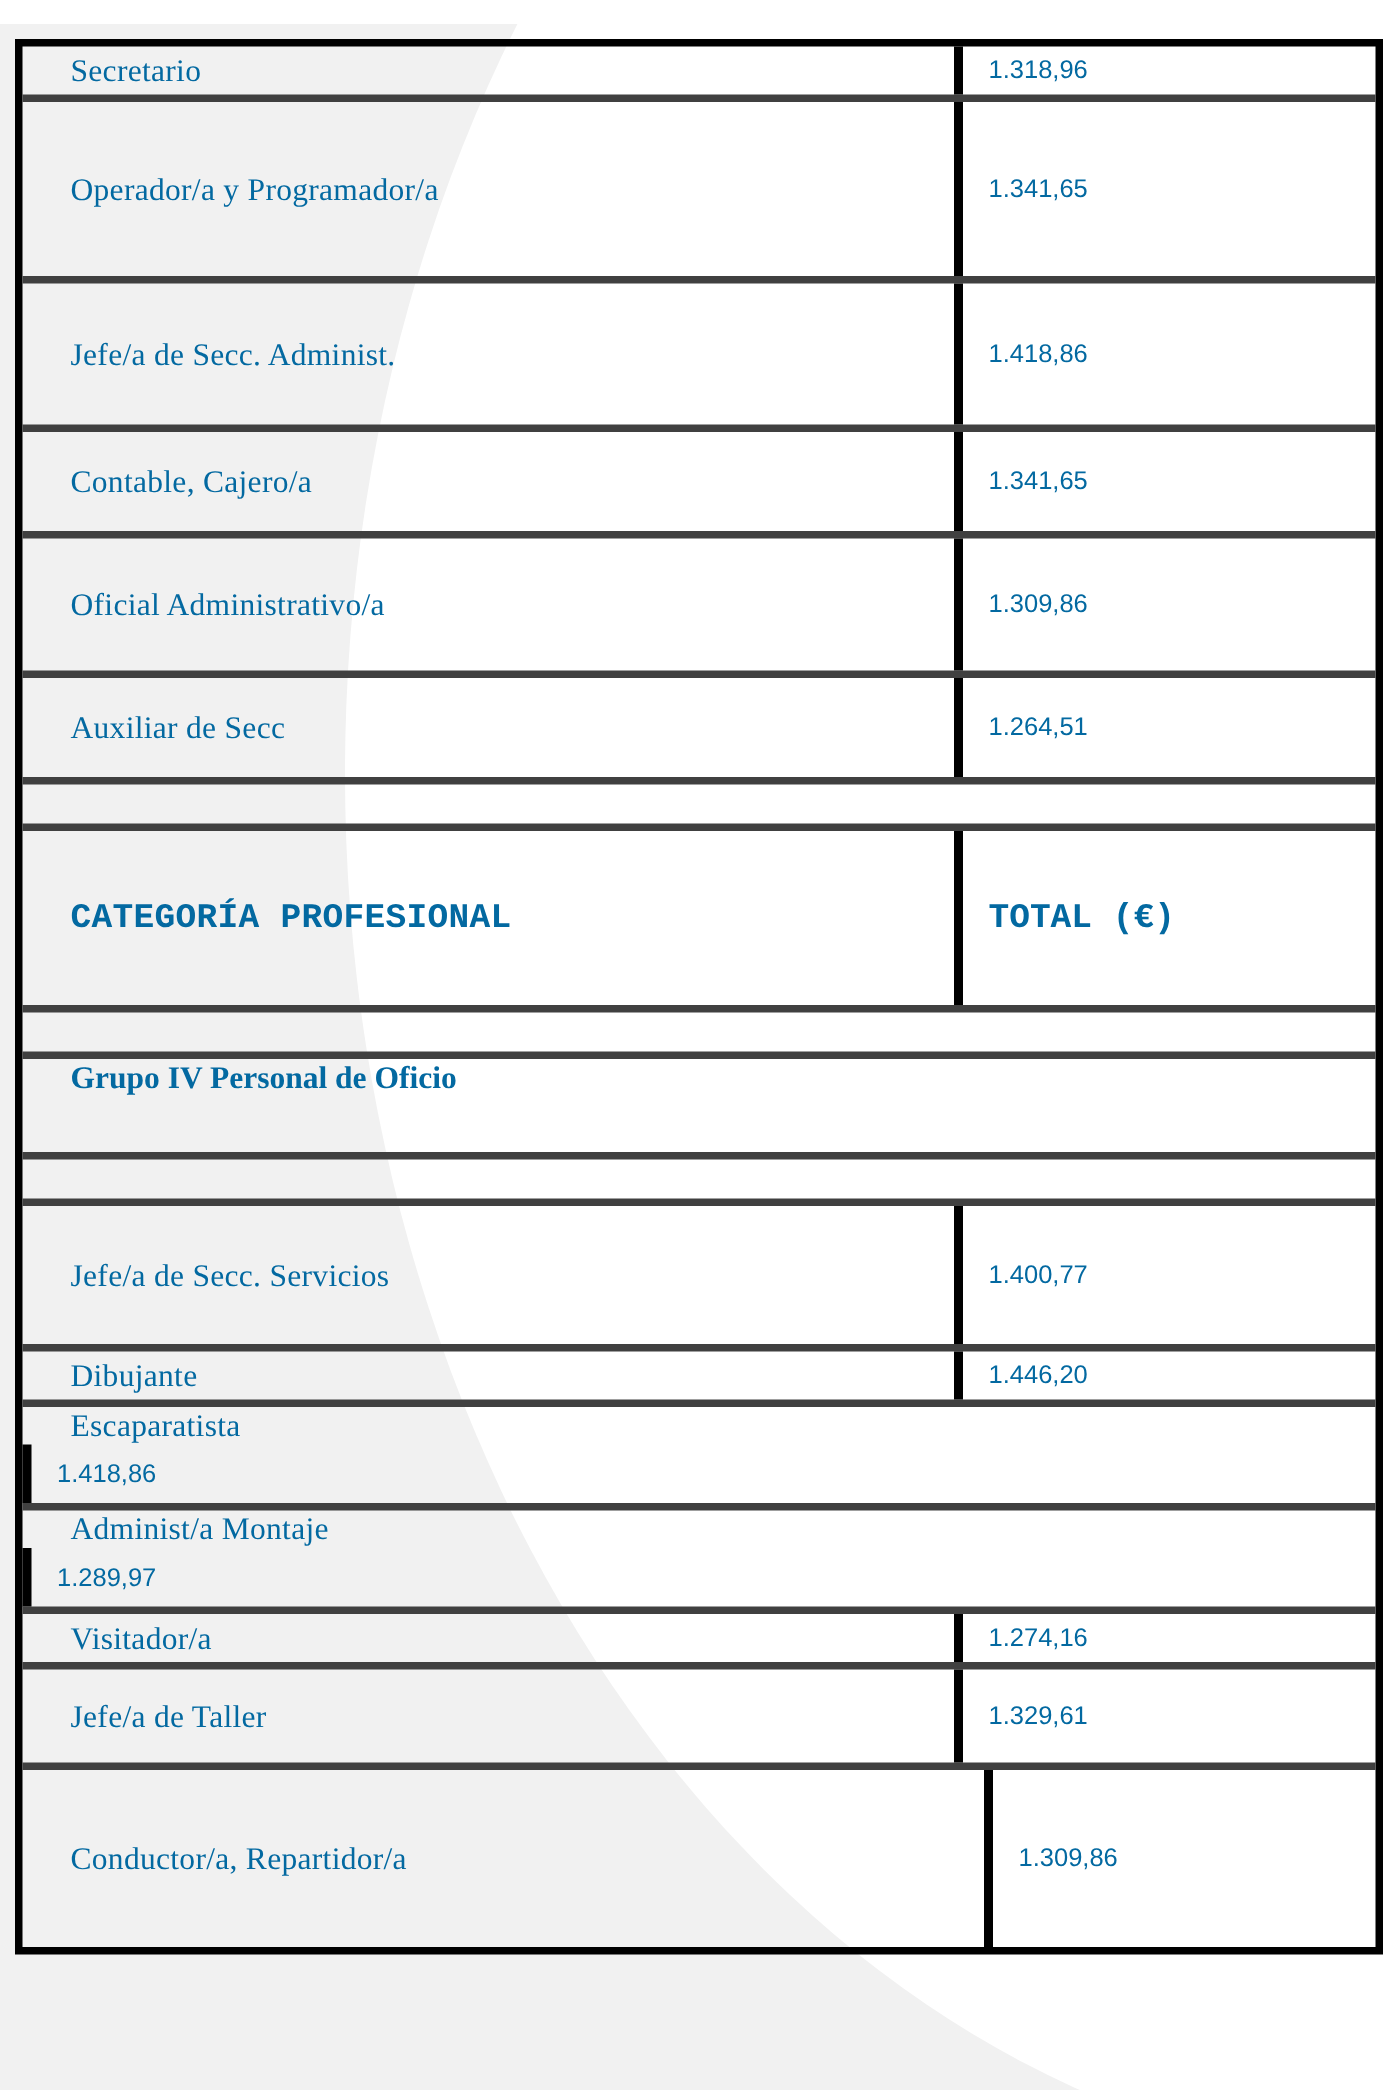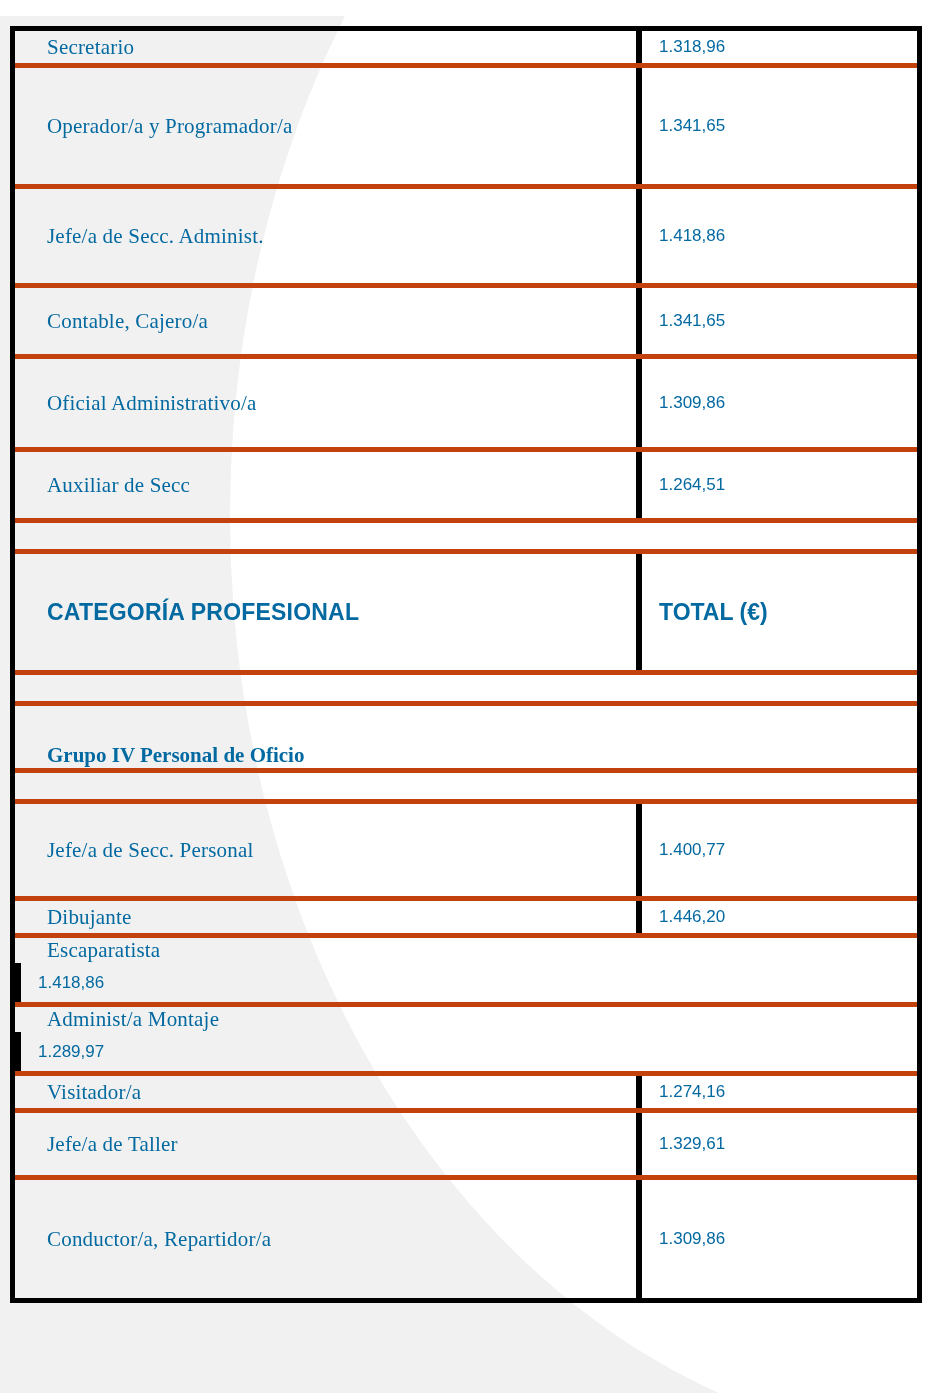--- a/index.html
+++ b/index.html
@@ -33,21 +33,21 @@
     width: 912px;
     box-sizing: border-box;
     border: 5px solid #000;
   }
   .row {
     display: flex;
     align-items: stretch;
     background: transparent;
   }
   .row + .row {
-    border-top: 5px solid #c2410c;
+    border-top: 5px solid #404040;
   }
   .cell-name {
     width: 621px;
     box-sizing: border-box;
     padding-left: 32px;
     padding-right: 8px;
     display: flex;
     align-items: center;
     font-size: 21px;
     letter-spacing: 0.2px;
@@ -60,46 +60,46 @@
     display: flex;
     align-items: center;
     font-family: "Liberation Sans", sans-serif;
     font-size: 17px;
   }
   .cell-full {
     width: 100%;
     box-sizing: border-box;
     padding-left: 32px;
     display: flex;
-    align-items: flex-end;
+    align-items: flex-start;
     font-size: 21px;
   }
   .spacer-row .cell-full { padding: 0; }
 
   .header-row .cell-name,
   .header-row .cell-value {
-    font-family: Liberation Sans, sans-serif;
+    font-family: Liberation Mono, monospace;
     font-weight: bold;
     font-size: 23px;
   }
   .group-row .cell-full {
     font-weight: bold;
     font-size: 21px;
   }
 
   
   .h32  { height: 32px; }
   .h116 { height: 116px; }
   .h94  { height: 94px; text-align: right; }
   .h92  { height: 92px; }
   .h88  { height: 88px; }
   .h66  { height: 66px; }
   .h64  { height: 64px; flex-direction: column; }
   .h62  { height: 62px; }
-  .h118 { height: 118px; }
+  .h118 { height: 118px; gap: 20px; }
   .h26  { height: 26px; }
 </style>
 </head>
 <body>
 
 <div class="page">
   <div class="bg-ellipse"></div>
 
   <div class="salary-table">
 
@@ -174,21 +174,21 @@
           <span>Grupo IV Personal de Oficio</span>
         </div>
     </div>
 
     <div class="row spacer-row h26">
       <div class="cell-full"></div>
     </div>
 
     <div class="row h92">
       <div class="cell-name">
-          <span>Jefe/a de Secc. Personal</span>
+          <span>Jefe/a de Secc. Servicios</span>
         </div>
       <div class="cell-value">
           <span>1.400,77</span>
         </div>
     </div>
     <div class="row h32">
       <div class="cell-name">
           <span>Dibujante</span>
         </div>
       <div class="cell-value">

